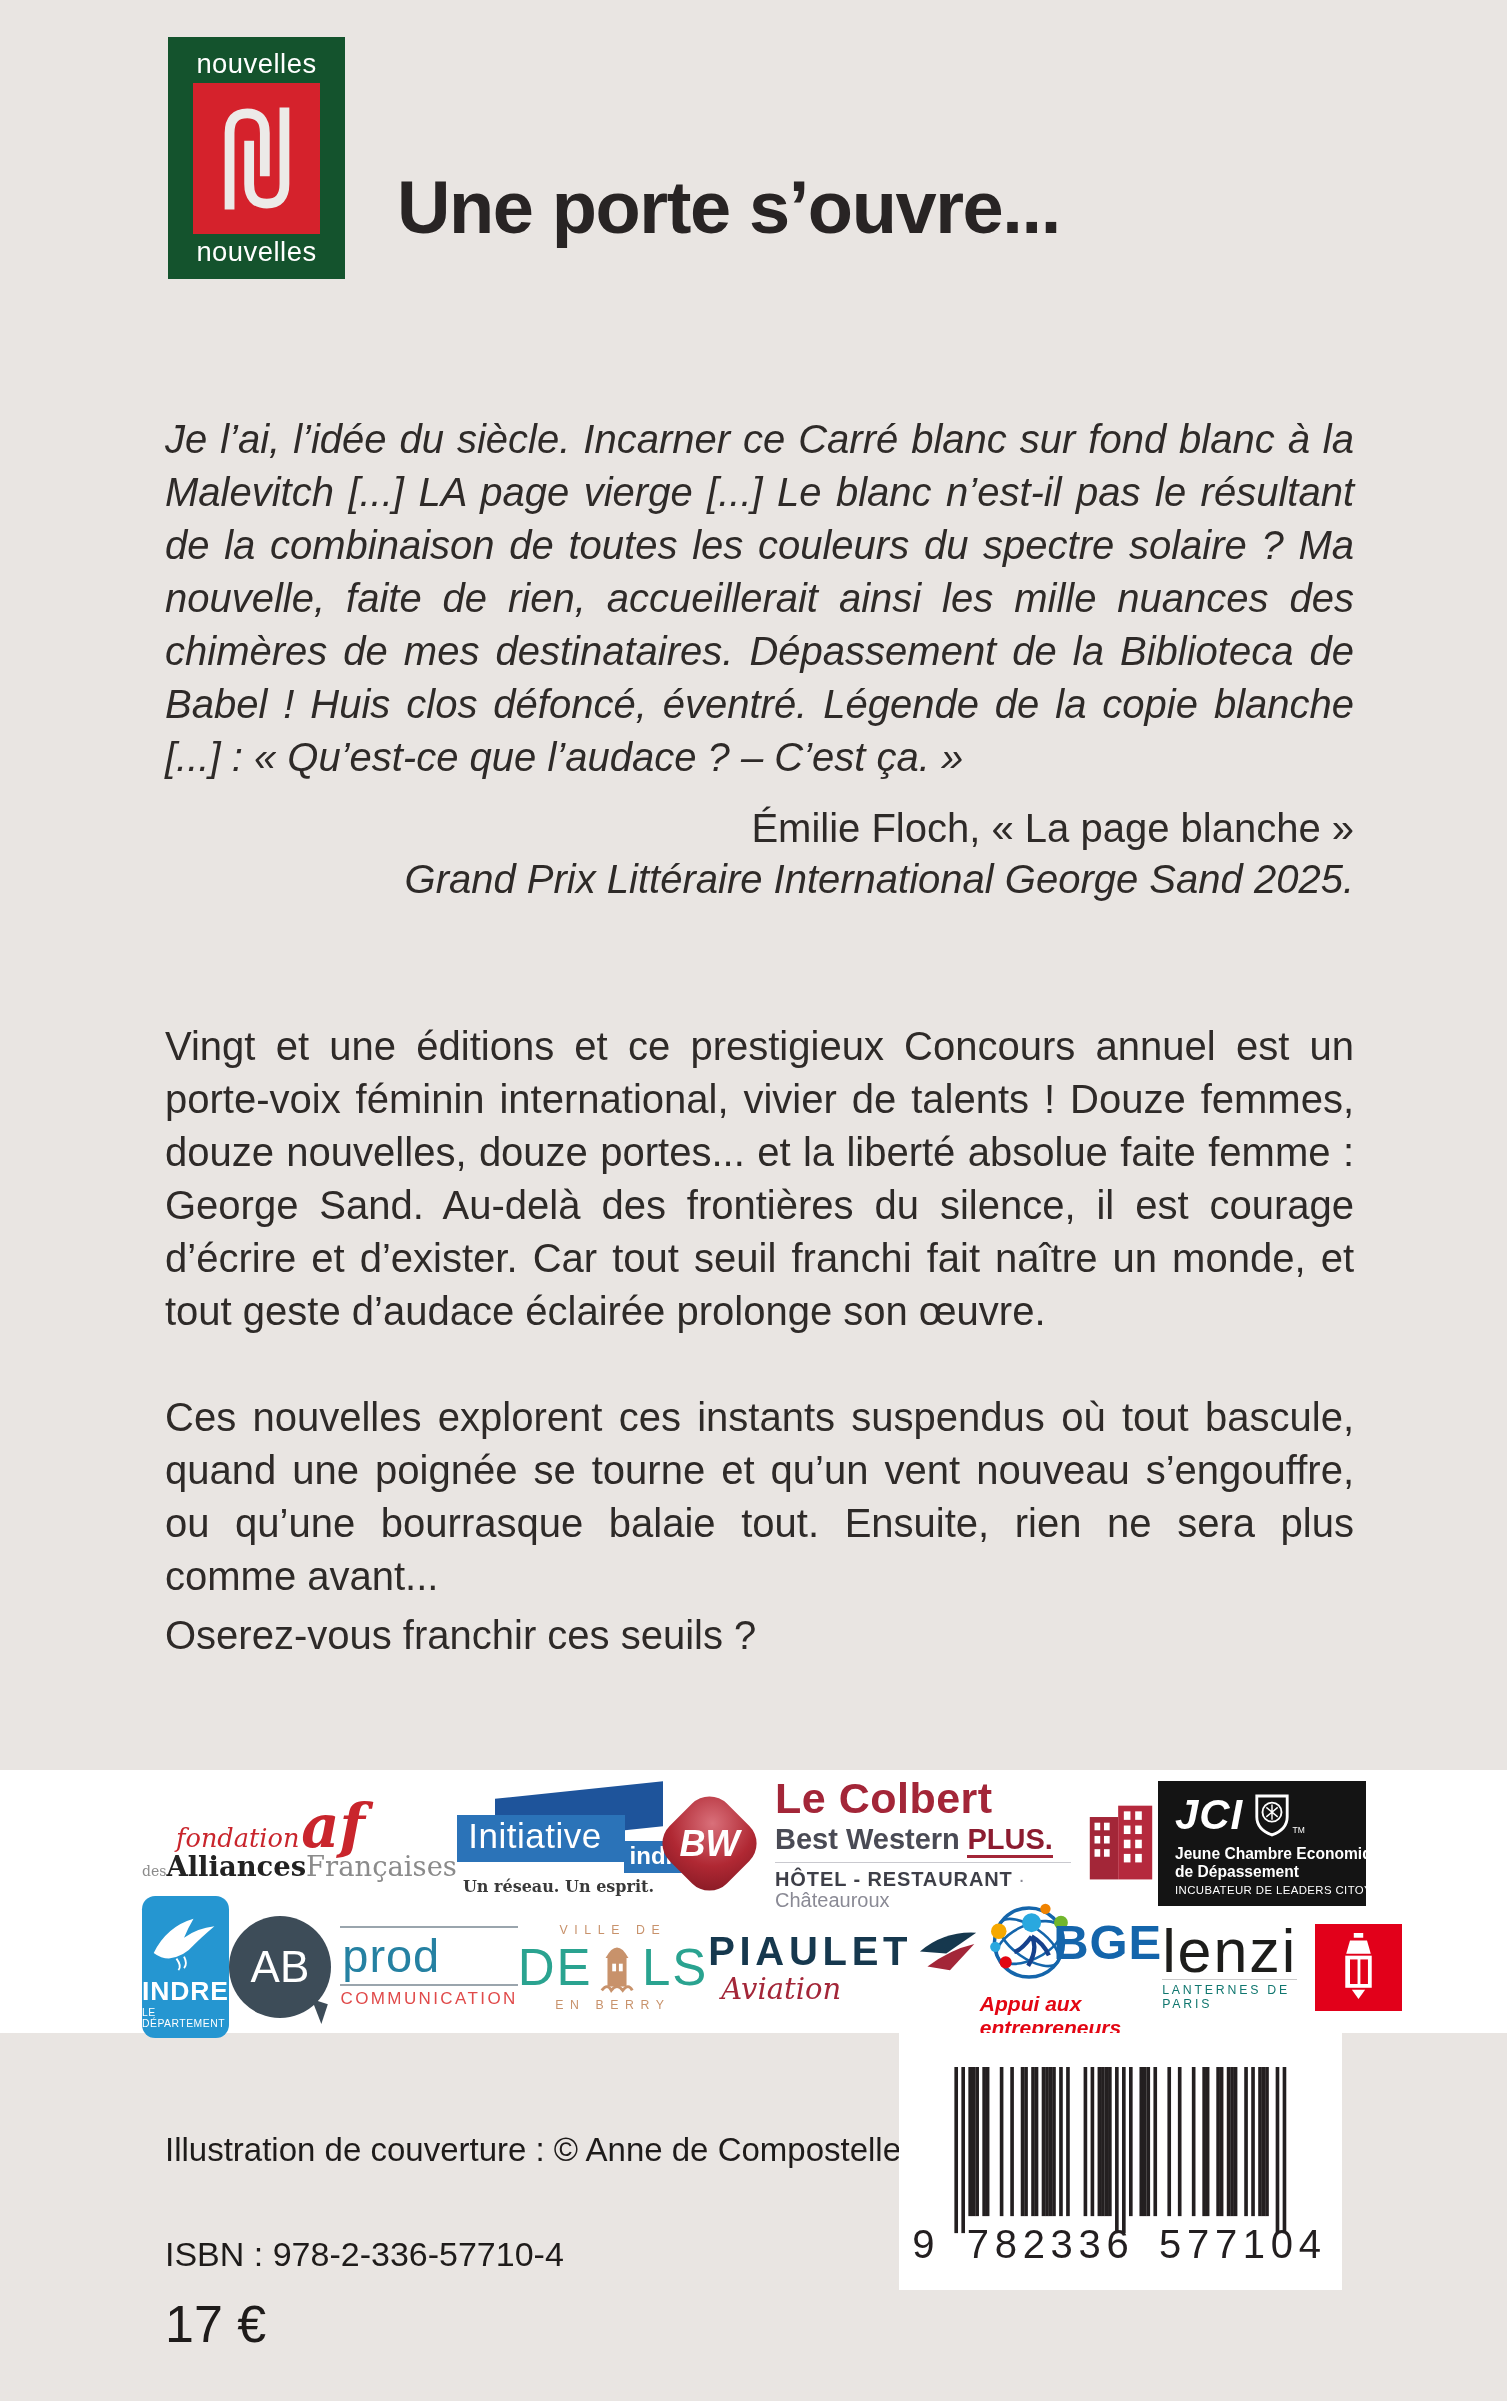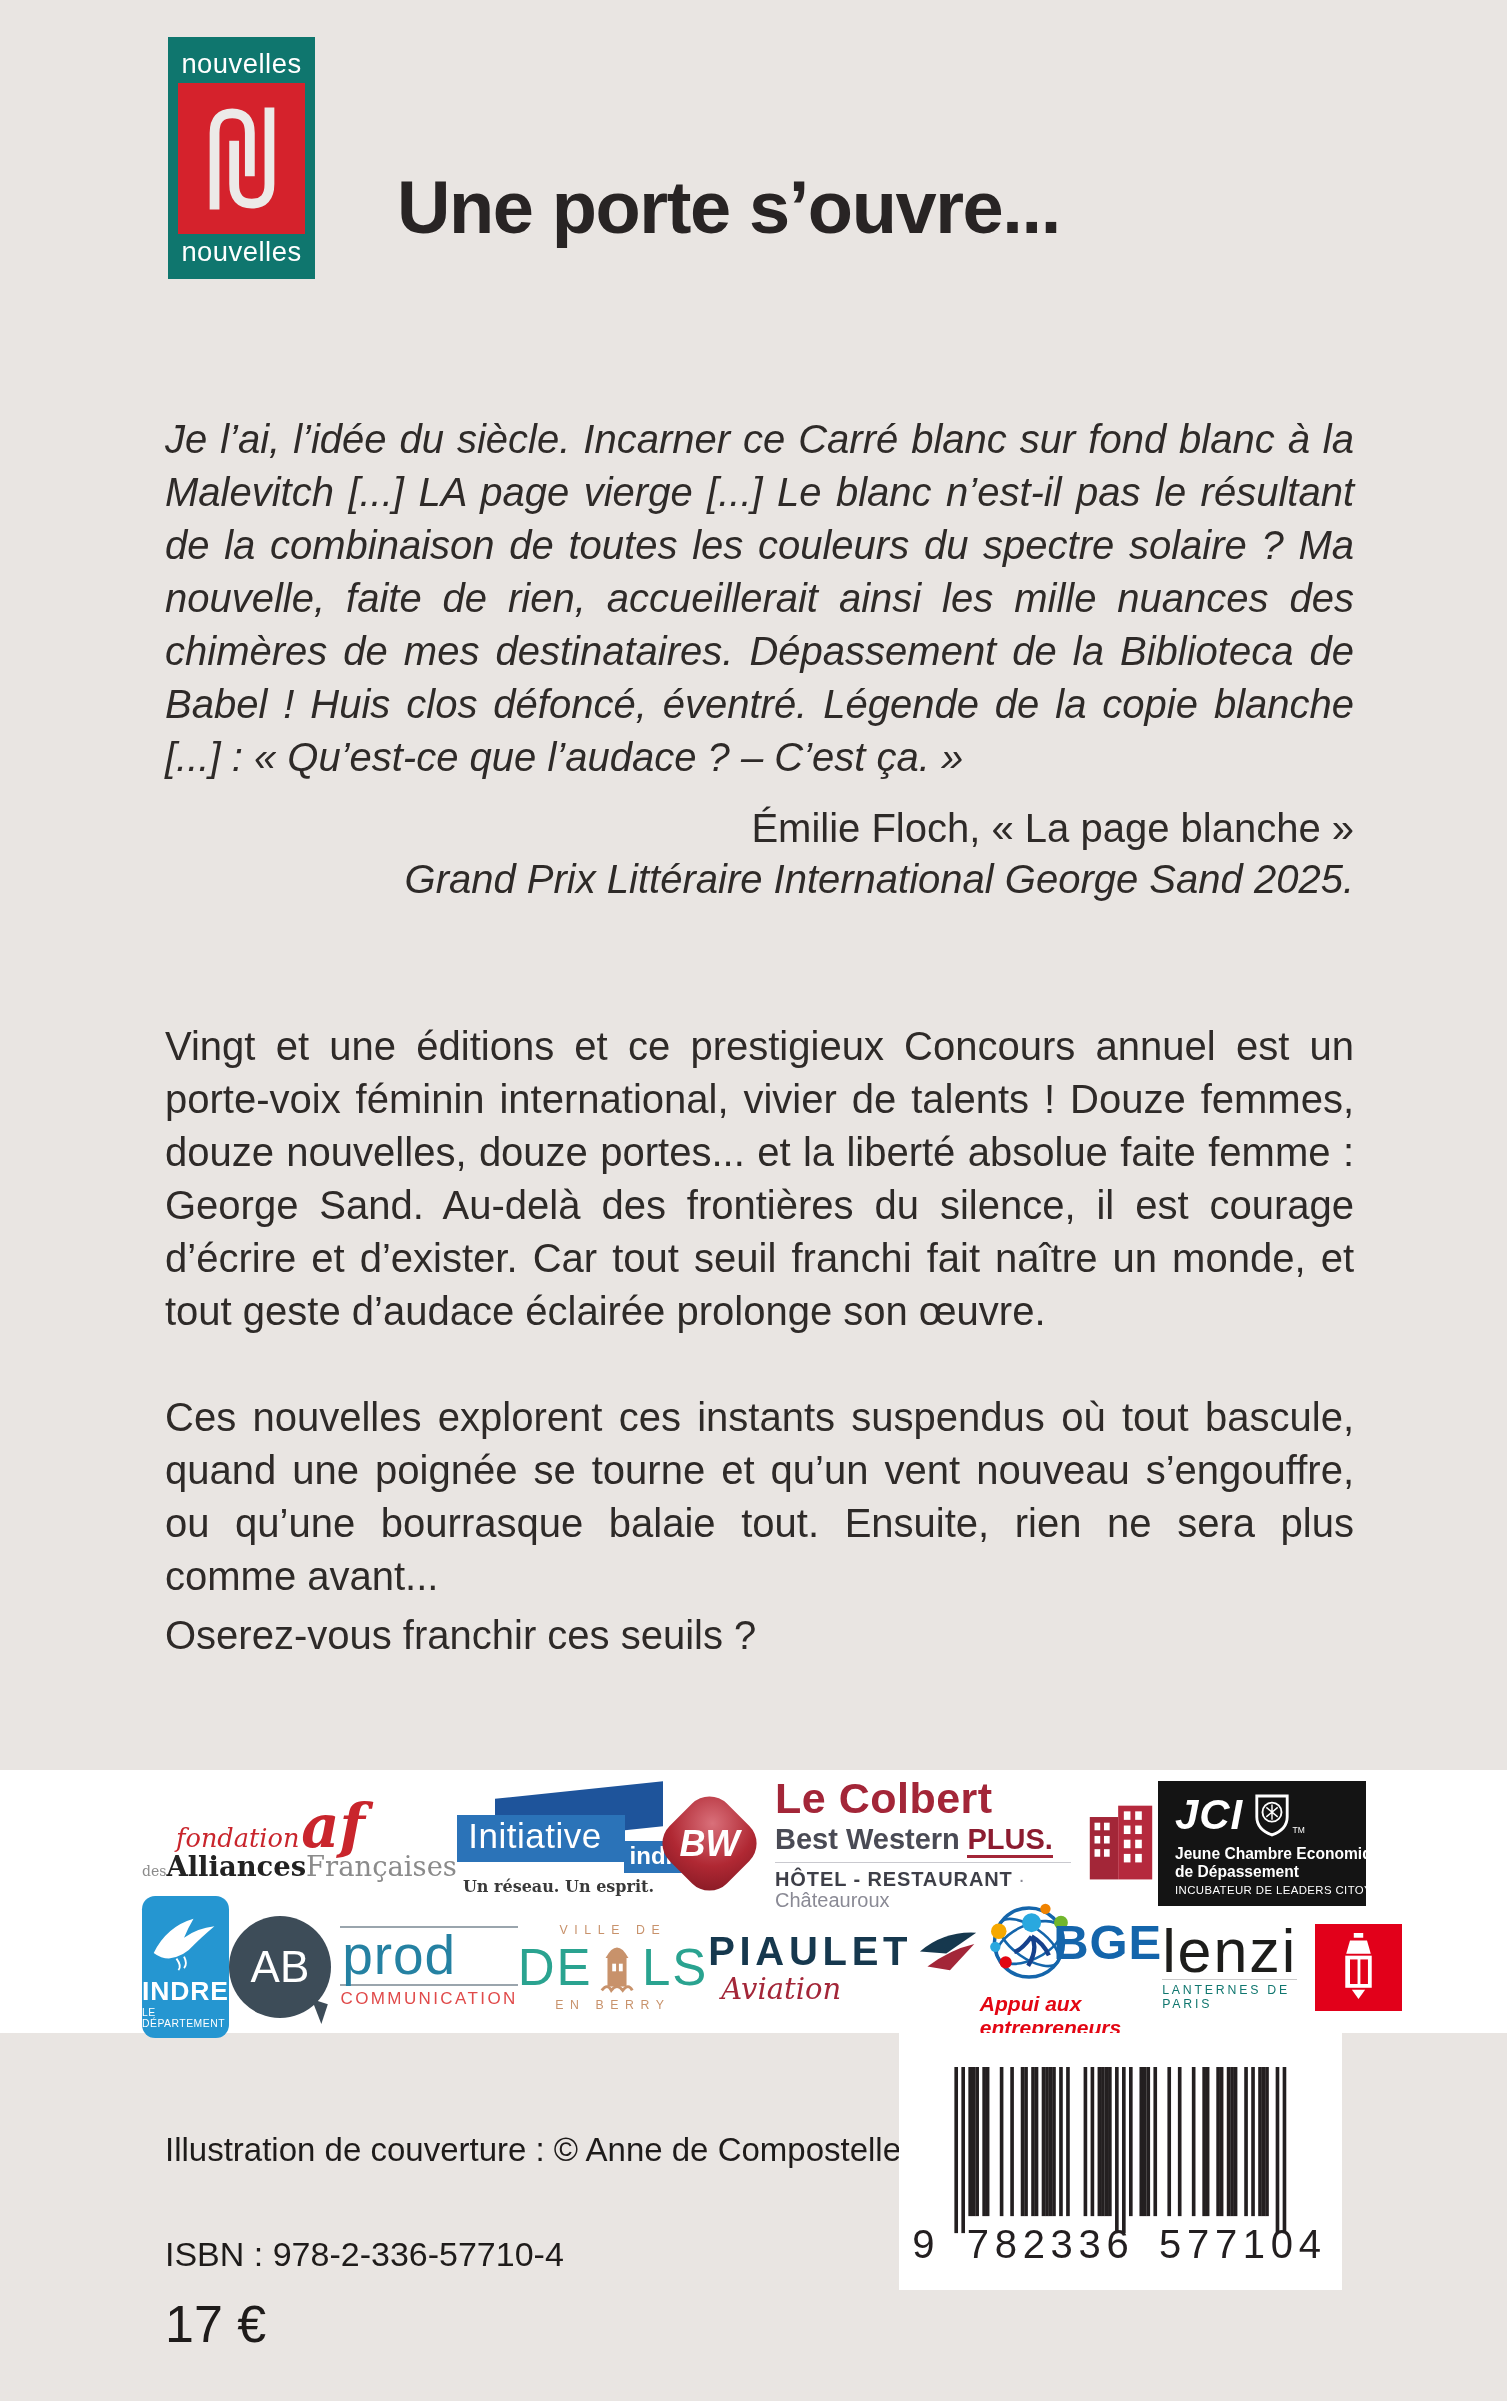--- a/index.html
+++ b/index.html
@@ -2,22 +2,22 @@
 <html style="font-size:15px"><head>
 <meta charset="utf-8">
 <style>
   html,body{margin:0;padding:0;background:#cfcac6;}
   .page{
     position:relative; width:1508px; height:2402px; margin:0 auto;
     background:#e9e5e2; overflow:hidden;
     font-family:"Liberation Sans", sans-serif; color:#2e2a28;
   }
   
-  .brand{position:absolute; left:168px; top:37px; width:147px; height:242px;
-    background:#0f766e; display:flex; flex-direction:column; align-items:center;
+  .brand{position:absolute; left:168px; top:37px; width:177px; height:242px;
+    background:#14532d; display:flex; flex-direction:column; align-items:center;
     justify-content:space-between; padding:11.4px 0; box-sizing:border-box;}
   .brand-word{color:#fff; font-size:27.4px; letter-spacing:0.5px;}
   .brand-mark{width:127px; height:151px; background:#d5222c; display:flex;
     align-items:center; justify-content:center;}
   
   .title{position:absolute; left:397px; top:115px; font-size:74px; font-weight:bold;
     letter-spacing:-1.4px; color:#282424;}
   
   .col{position:absolute; left:165px; width:1189px;}
   .quote{top:413px; font-style:italic; font-size:40px; line-height:53px;
@@ -83,21 +83,21 @@
     flex-direction:column; justify-content:flex-end; align-items:center; color:#fff;
     padding-bottom:9.5px; box-sizing:border-box;}
   .indre-name{font-weight:bold; font-size:26.5px; letter-spacing:0.9px;}
   .indre-sub{font-size:10.4px; letter-spacing:0.5px;}
   
   .ab-bubble{position:relative; width:102px; height:102px; background:#3d4c58; border-radius:50%;
     color:#fff; font-size:44px; display:flex; align-items:center; justify-content:center; flex:none;}
   .ab-bubble::after{content:""; position:absolute; right:5.7px; bottom:-3.8px; width:0; height:0;
     border-left:17px solid transparent; border-top:21px solid #3d4c58; transform:rotate(18deg);}
   .ab-right{margin-left:9.5px; border-top:2.8px solid #9aa5ad; padding-top:1.9px;}
-  .ab-prod{color:#2581a2; font-size:55px; line-height:53px; letter-spacing:0.9px;
+  .ab-prod{color:#2581a2; font-size:47px; line-height:53px; letter-spacing:0.9px;
     border-bottom:2.8px solid #9aa5ad; padding:0 5.7px 1.9px 1.9px;}
   .ab-comm{color:#e04a4a; font-size:17px; letter-spacing:2.4px; margin-top:2.8px; text-align:right;}
   
   .deols{flex-direction:column;}
   .deols-arc{color:#c8926b; font-size:12.3px; letter-spacing:6.6px;}
   .deols-main{display:flex; align-items:center; color:#2aa390; font-size:51px; letter-spacing:1.9px; line-height:1;}
   .deols-main svg{margin:0 3.8px;}
   
   .piaulet{flex-direction:column; align-items:flex-start;}
   .pia-top{display:flex; align-items:center;}

